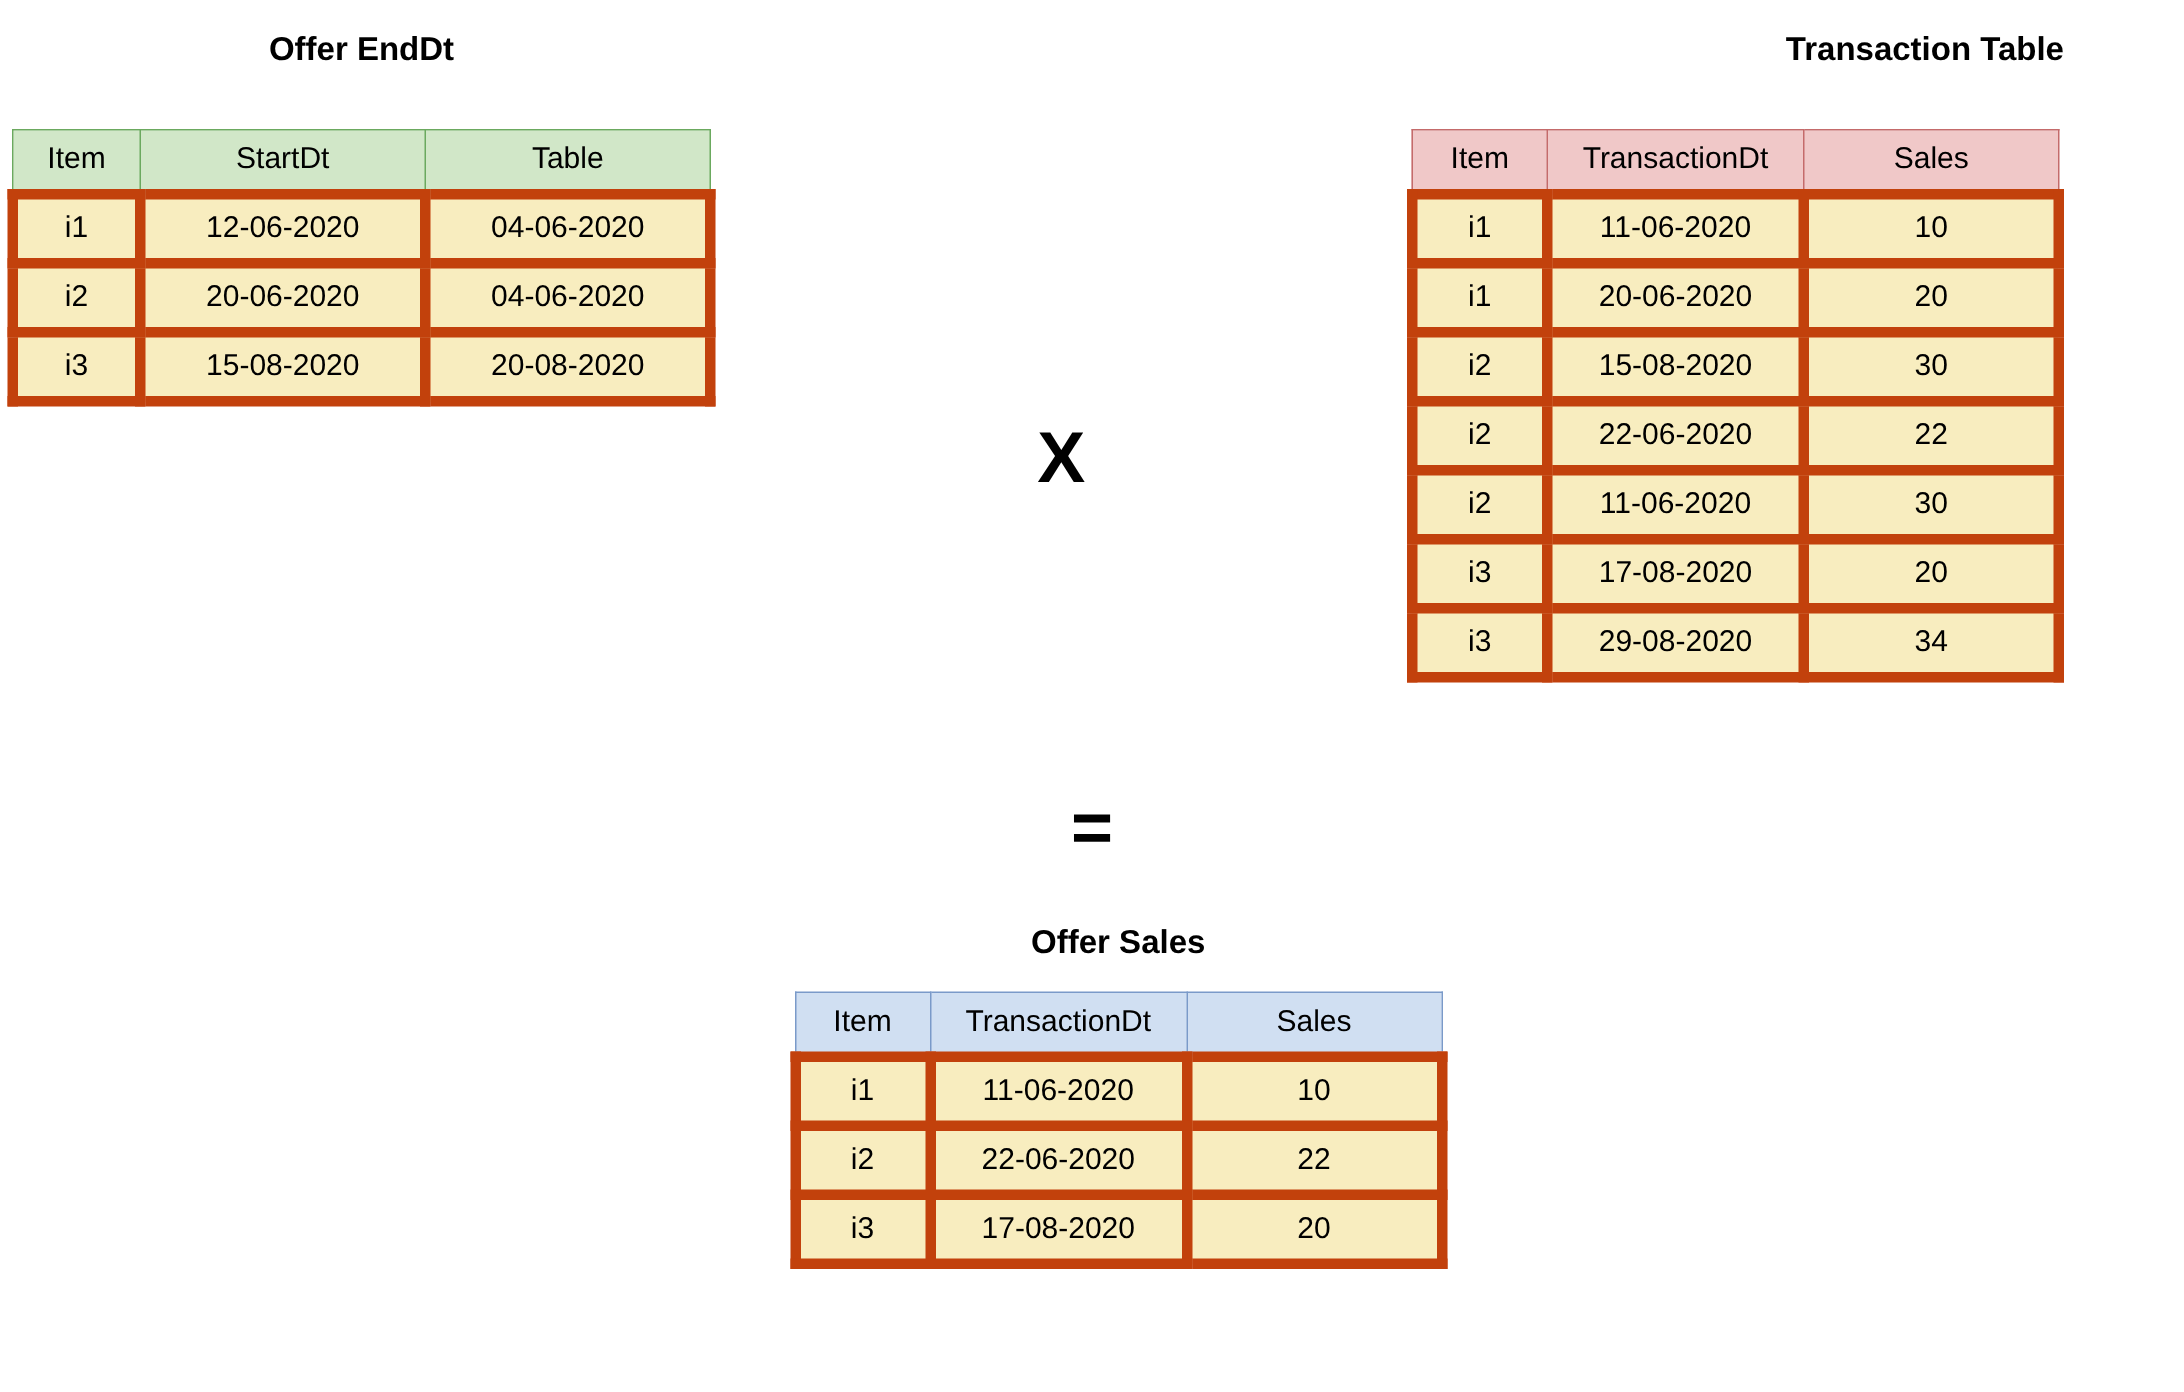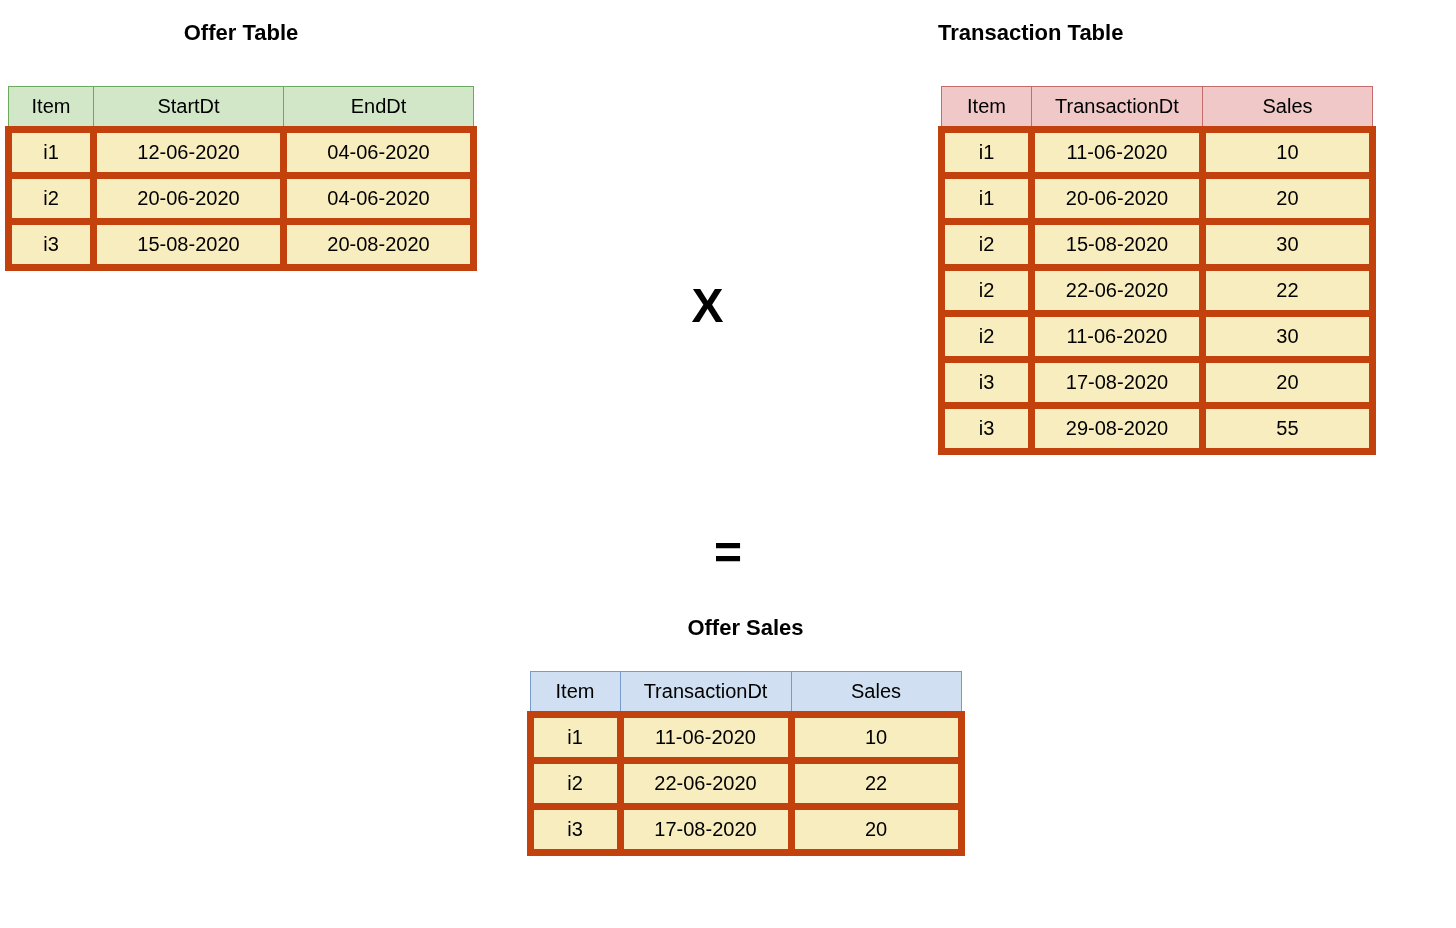--- a/index.html
+++ b/index.html
@@ -21,21 +21,21 @@
       padding: 20px 80px 0 5px;
     }
     .left-section {
       display: flex;
       flex-direction: column;
       align-items: center;
     }
     .right-section {
       display: flex;
       flex-direction: column;
-      align-items: flex-start;
+      align-items: flex-end;
     }
     .title {
       font-size: 22px;
       font-weight: bold;
       color: #000;
       margin-bottom: 40px;
     }
     .operator {
       font-size: 48px;
       font-weight: bold;
@@ -54,21 +54,21 @@
     .bottom-section {
       display: flex;
       flex-direction: column;
       align-items: center;
       margin-left: 35px;
     }
     .bottom-title {
       font-size: 22px;
       font-weight: bold;
       color: #000;
-      margin-bottom: 30px;
+      margin-bottom: 20px;
     }
     table {
       border-collapse: collapse;
       padding-left: 28px;
     }
     th, td {
       border: 7px solid #c2410c;
       padding: 8px 16px;
       text-align: center;
       font-size: 20px;
@@ -102,27 +102,27 @@
     .col-date { width: 190px; }
     .col-sales { width: 170px; }
     .col-item-wide { width: 90px; }
     .col-date-wide { width: 171px; }
   </style>
 </head>
 <body>
 
 <div class="top-row">
   <div class="left-section">
-    <div class="title">Offer Table</div>
+    <div class="title">Offer EndDt</div>
     <table class="offer-table">
       <thead>
         <tr>
           <th class="col-item">Item</th>
           <th class="col-date">StartDt</th>
-          <th class="col-date">EndDt</th>
+          <th class="col-date">Table</th>
         </tr>
       </thead>
       <tbody>
         <tr>
           <td>i1</td>
           <td>12-06-2020</td>
           <td>04-06-2020</td>
         </tr>
         <tr>
           <td>i2</td>
@@ -177,21 +177,21 @@
           <td>30</td>
         </tr>
         <tr>
           <td>i3</td>
           <td>17-08-2020</td>
           <td>20</td>
         </tr>
         <tr>
           <td>i3</td>
           <td>29-08-2020</td>
-          <td>55</td>
+          <td>34</td>
         </tr>
       </tbody>
     </table>
   </div>
 </div>
 
 <div class="equals">=</div>
 
 <div class="bottom-section">
   <div class="bottom-title">Offer Sales</div>

